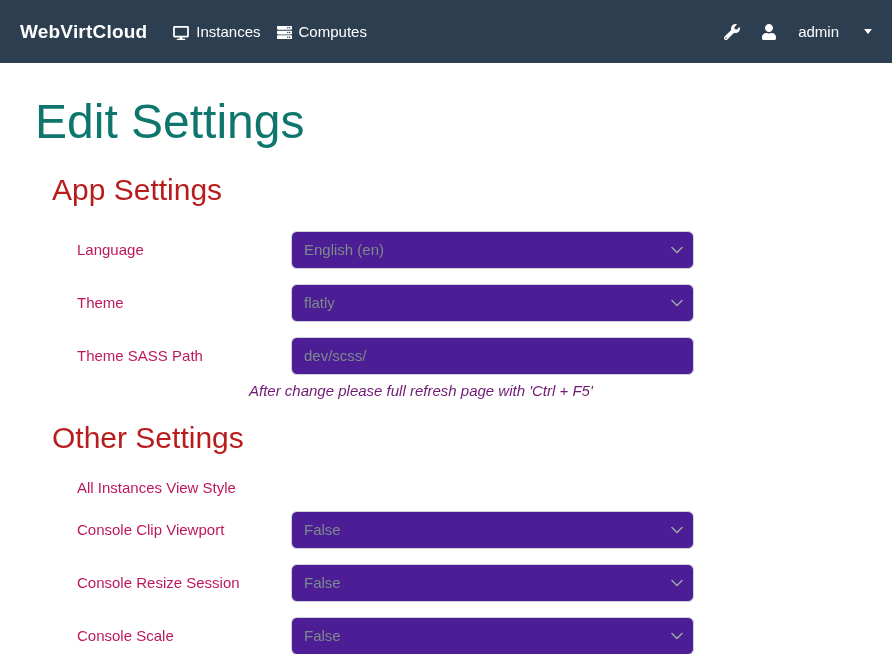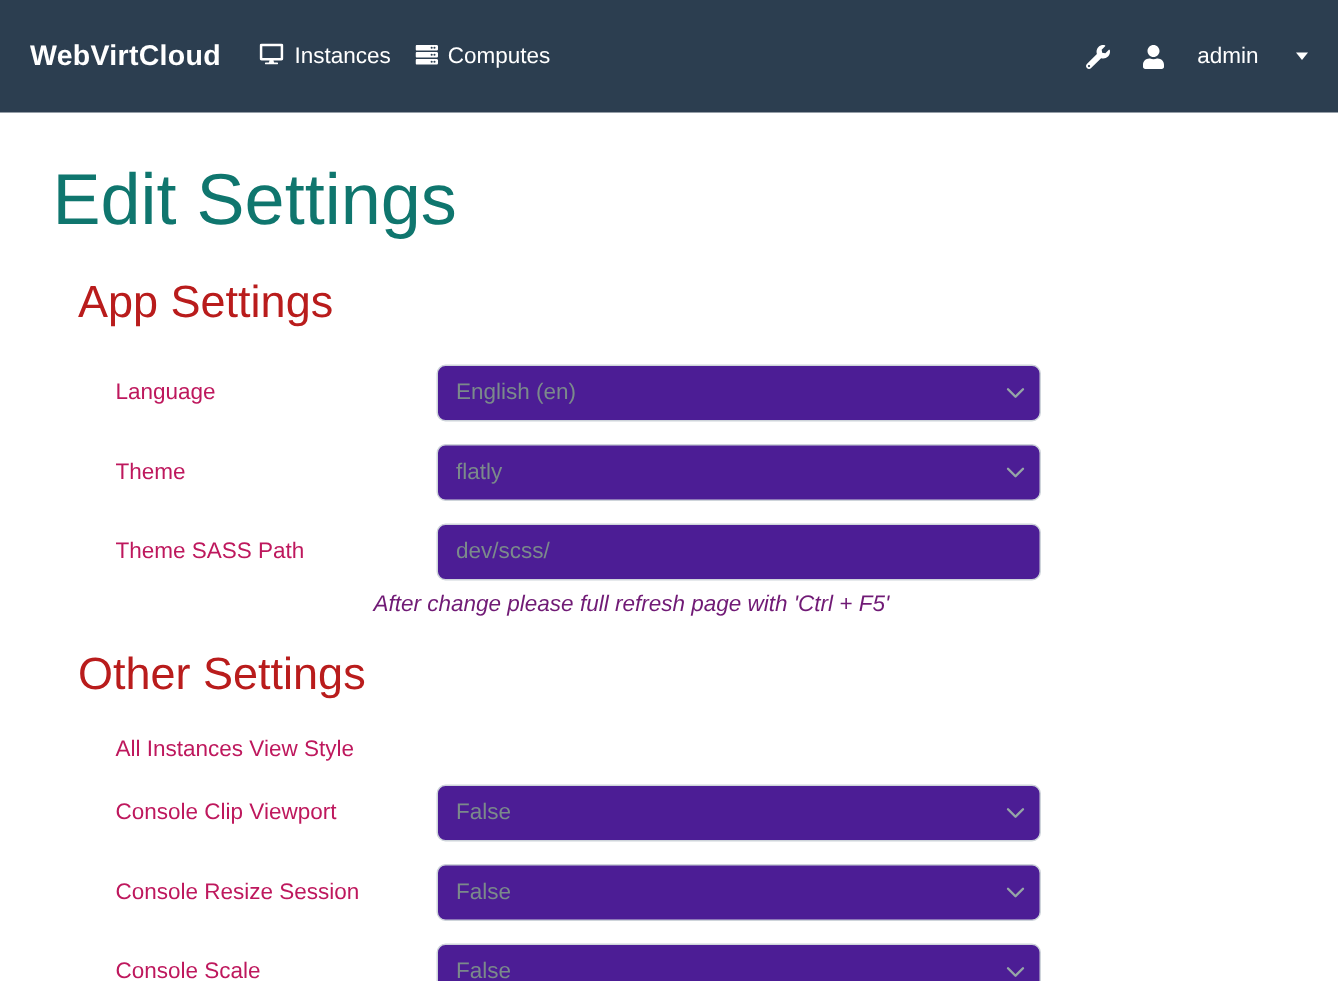--- a/index.html
+++ b/index.html
@@ -5,32 +5,32 @@
   * { box-sizing: border-box; }
   html,body { margin:0; padding:0; }
   body {
     width:892px; height:654px; overflow:hidden;
     background:#ffffff; color:#212529;
     font-family:"Liberation Sans", sans-serif;
   }
 
   
   .navbar {
-    height:75px; background:#2c3e50;
+    height:63px; background:#2c3e50;
     display:flex; align-items:center;
     padding:0 20px;
   }
   .brand {
     color:#ffffff; font-size:19px; font-weight:700;
     letter-spacing:0.2px; margin-right:26px; cursor:pointer;
   }
   .nav-links { display:flex; align-items:center; }
   .nav-link {
     color:#ffffff; font-size:15px;
-    display:flex; align-items:flex-start; gap:7px;
+    display:flex; align-items:flex-end; gap:7px;
     margin-right:16px; cursor:pointer;
   }
   .nav-link svg, .nav-right svg { display:block; }
   .nav-right {
     margin-left:auto; display:flex; align-items:center; gap:22px;
   }
   .icon-btn { cursor:pointer; display:flex; align-items:center; }
   .user-menu {
     display:flex; align-items:center; gap:22px;
     color:#ffffff; font-size:15px; cursor:pointer;justify-content:space-between;

